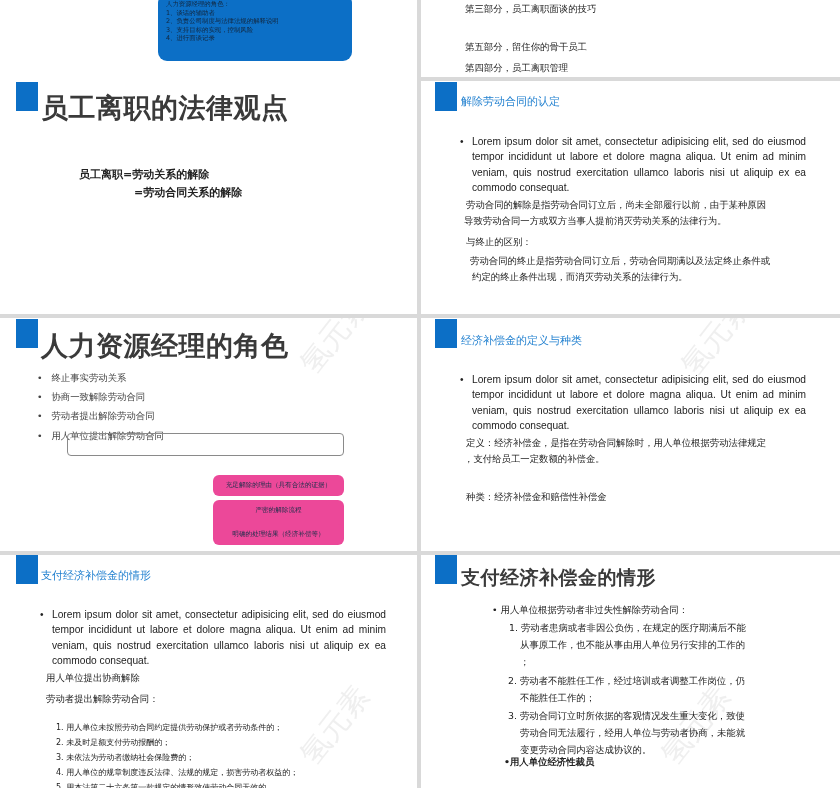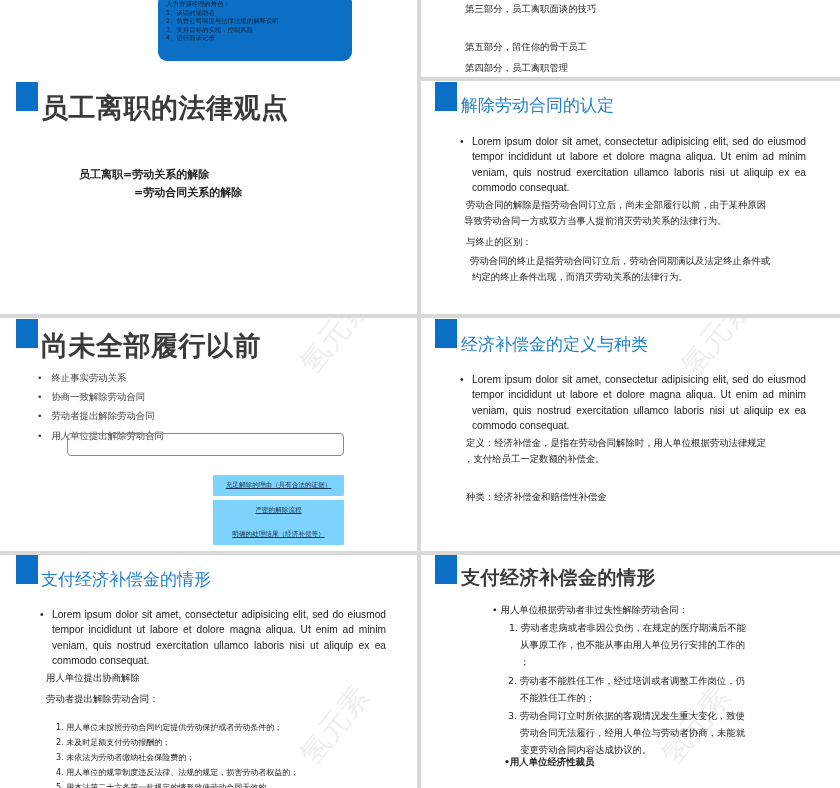--- a/index.html
+++ b/index.html
@@ -1,28 +1,28 @@
 <!DOCTYPE html>
 <html><head>
   <meta charset="utf-8">
   <style>
     * { box-sizing: border-box; margin: 0; padding: 0; }
     html, body { width: 840px; height: 788px; overflow: hidden; background: #d9d9d9; }
     body { font-family: "DejaVu Sans", "Liberation Sans", sans-serif; color: #222; position: relative; }
     .slide { position: absolute; background: #ffffff; overflow: hidden; }
     .accent { position: absolute; background: #0c6fc6; }
     .title-big { position: absolute; font-size: 27px; font-weight: bold; color: #3a3a3a; letter-spacing: 0.5px; white-space: nowrap; }
-    .title-blue { position: absolute; font-size: 17px; color: #1f7fcf; white-space: nowrap; }
+    .title-blue { position: absolute; font-size: 11px; color: #1f7fcf; white-space: nowrap; }
     .lorem { position: absolute; font-family: "Liberation Sans", sans-serif; font-size: 10.2px; line-height: 15.4px; color: #222; text-align: justify; }
     .lorem .bullet { position: absolute; left: -12px; top: 0; }
     .cn { position: absolute; font-size: 9.4px; line-height: 17px; color: #222; white-space: nowrap; }
     .cn-sm { position: absolute; font-size: 8px; line-height: 14.4px; color: #222; white-space: nowrap; }
     .watermark { position: absolute; font-size: 30px; color: rgba(180,180,180,0.22); transform: rotate(-52deg); white-space: nowrap; pointer-events: none; }
     .blue-box { position: absolute; background: #0c6fc6; border-radius: 9px; color: #10233a; }
-    .blue-btn { position: absolute; background: #7dd3fc; border-radius: 1px; color: #1a2f4a; font-size: 6.6px; text-align: center; line-height: 20px; white-space: nowrap; text-decoration: underline; }
+    .blue-btn { position: absolute; background: #ec4899; border-radius: 6px; color: #1a2f4a; font-size: 6.6px; text-align: center; line-height: 20px; white-space: nowrap; }
     .outline-box { position: absolute; border: 1px solid #8a8a8a; border-radius: 4px; background: transparent; }
     .bold { font-weight: bold; }
   </style>
 </head>
 <body>
 
 <div class="slide" style="left:0;top:0;width:417px;height:100px;">
   <div class="blue-box" style="left:158px;top:-6px;width:194px;height:67px;">
     <div class="cn-sm" style="left:8px;top:6px;font-size:6.4px;line-height:8.6px;color:#12263d;">人力资源经理的角色：</div>
     <div class="cn-sm" style="left:8px;top:14.6px;font-size:6.4px;line-height:8.6px;color:#12263d;">1、谈话的辅助者</div>
@@ -54,21 +54,21 @@
   </div>
   <div class="cn" style="left:45px;top:115px;">劳动合同的解除是指劳动合同订立后，尚未全部履行以前，由于某种原因</div>
   <div class="cn" style="left:43px;top:131px;">导致劳动合同一方或双方当事人提前消灭劳动关系的法律行为。</div>
   <div class="cn" style="left:45px;top:152px;">与终止的区别：</div>
   <div class="cn" style="left:51px;top:187px;">约定的终止条件出现，而消灭劳动关系的法律行为。</div>
   <div class="cn" style="left:49px;top:171px;">劳动合同的终止是指劳动合同订立后，劳动合同期满以及法定终止条件或</div>
 </div>
 
 <div class="slide" style="left:0;top:318px;width:417px;height:233px;">
   <div class="accent" style="left:16px;top:1px;width:22px;height:29px;"></div>
-  <div class="title-big" style="left:41px;top:10px;">尚未全部履行以前</div>
+  <div class="title-big" style="left:41px;top:10px;">人力资源经理的角色</div>
   <div class="watermark" style="left:290px;top:-4px;">氢元素</div>
 
   <div class="cn" style="left:37px;top:51px;color:#444;">•&nbsp;&nbsp;&nbsp;<span>终止事实劳动关系</span></div>
   <div class="cn" style="left:37px;top:70px;color:#444;">•&nbsp;&nbsp;&nbsp;<span>协商一致解除劳动合同</span></div>
   <div class="cn" style="left:37px;top:89px;color:#444;">•&nbsp;&nbsp;&nbsp;<span>劳动者提出解除劳动合同</span></div>
   <div class="cn" style="left:37px;top:109px;color:#444;">•&nbsp;&nbsp;&nbsp;<span>用人单位提出解除劳动合同</span></div>
 
   <div class="outline-box" style="left:67px;top:115px;width:277px;height:23px;"></div>
 
   <div class="blue-btn" style="left:213px;top:157px;width:131px;height:21px;">充足解除的理由（具有合法的证据）</div>

